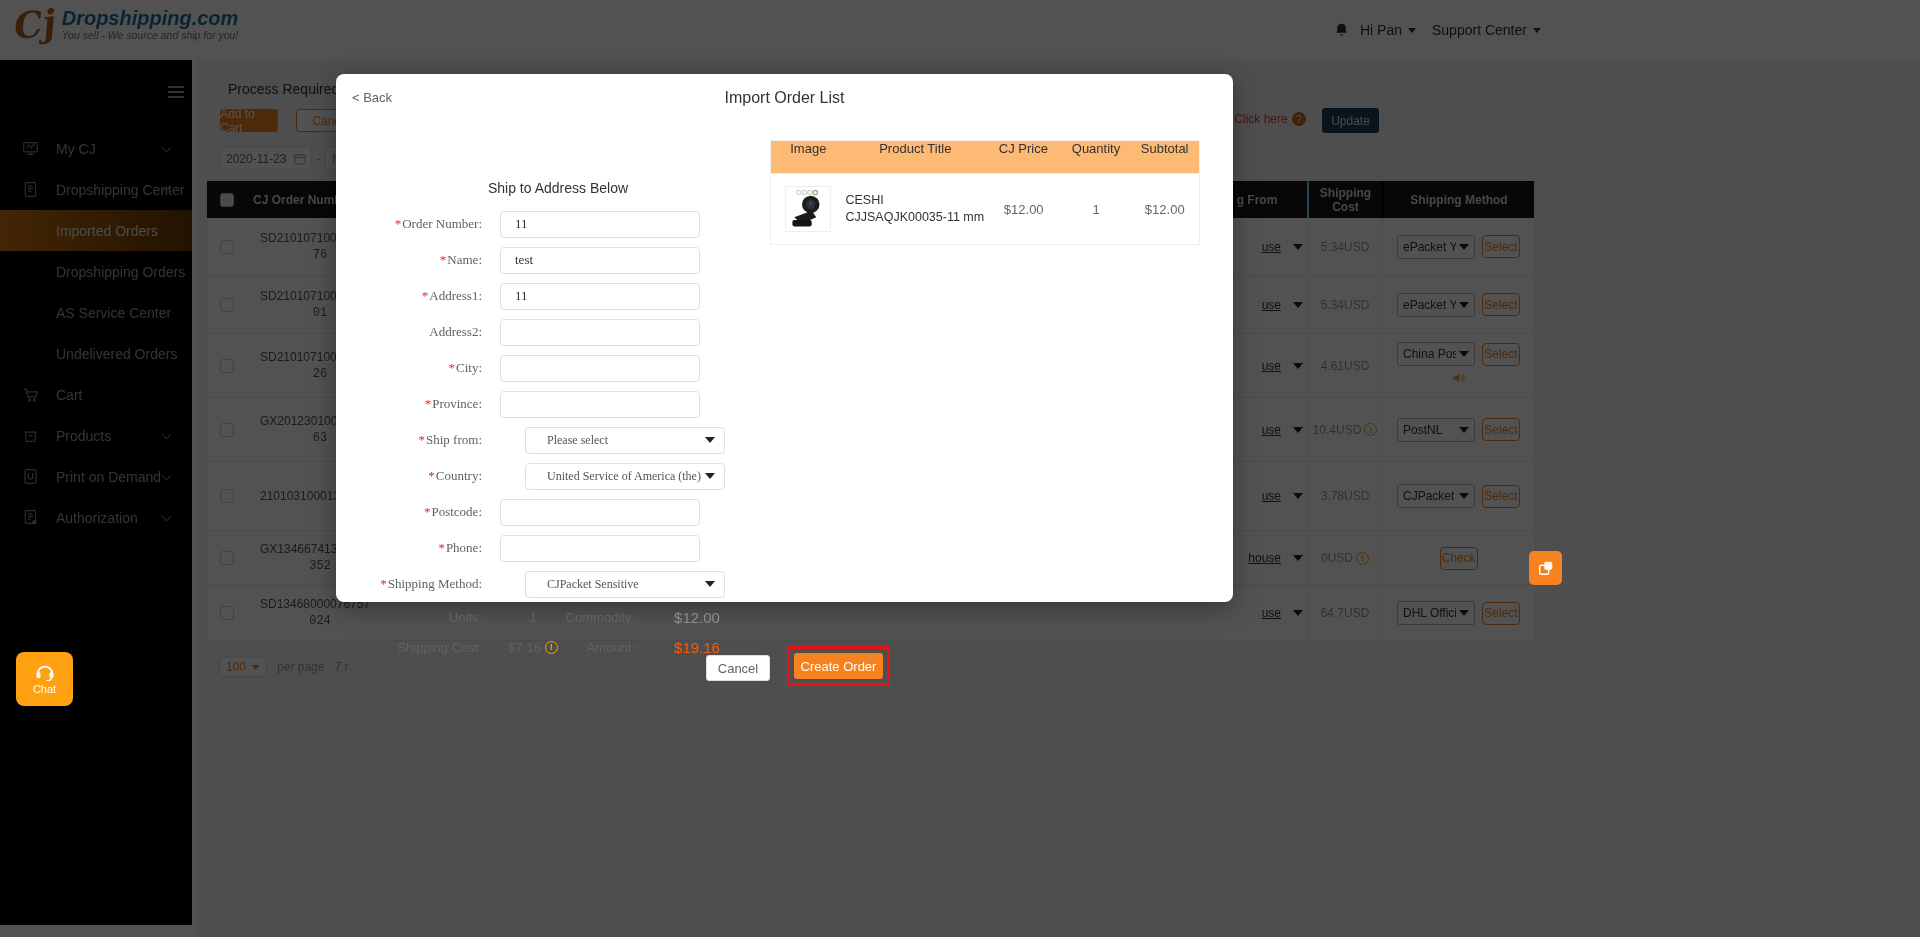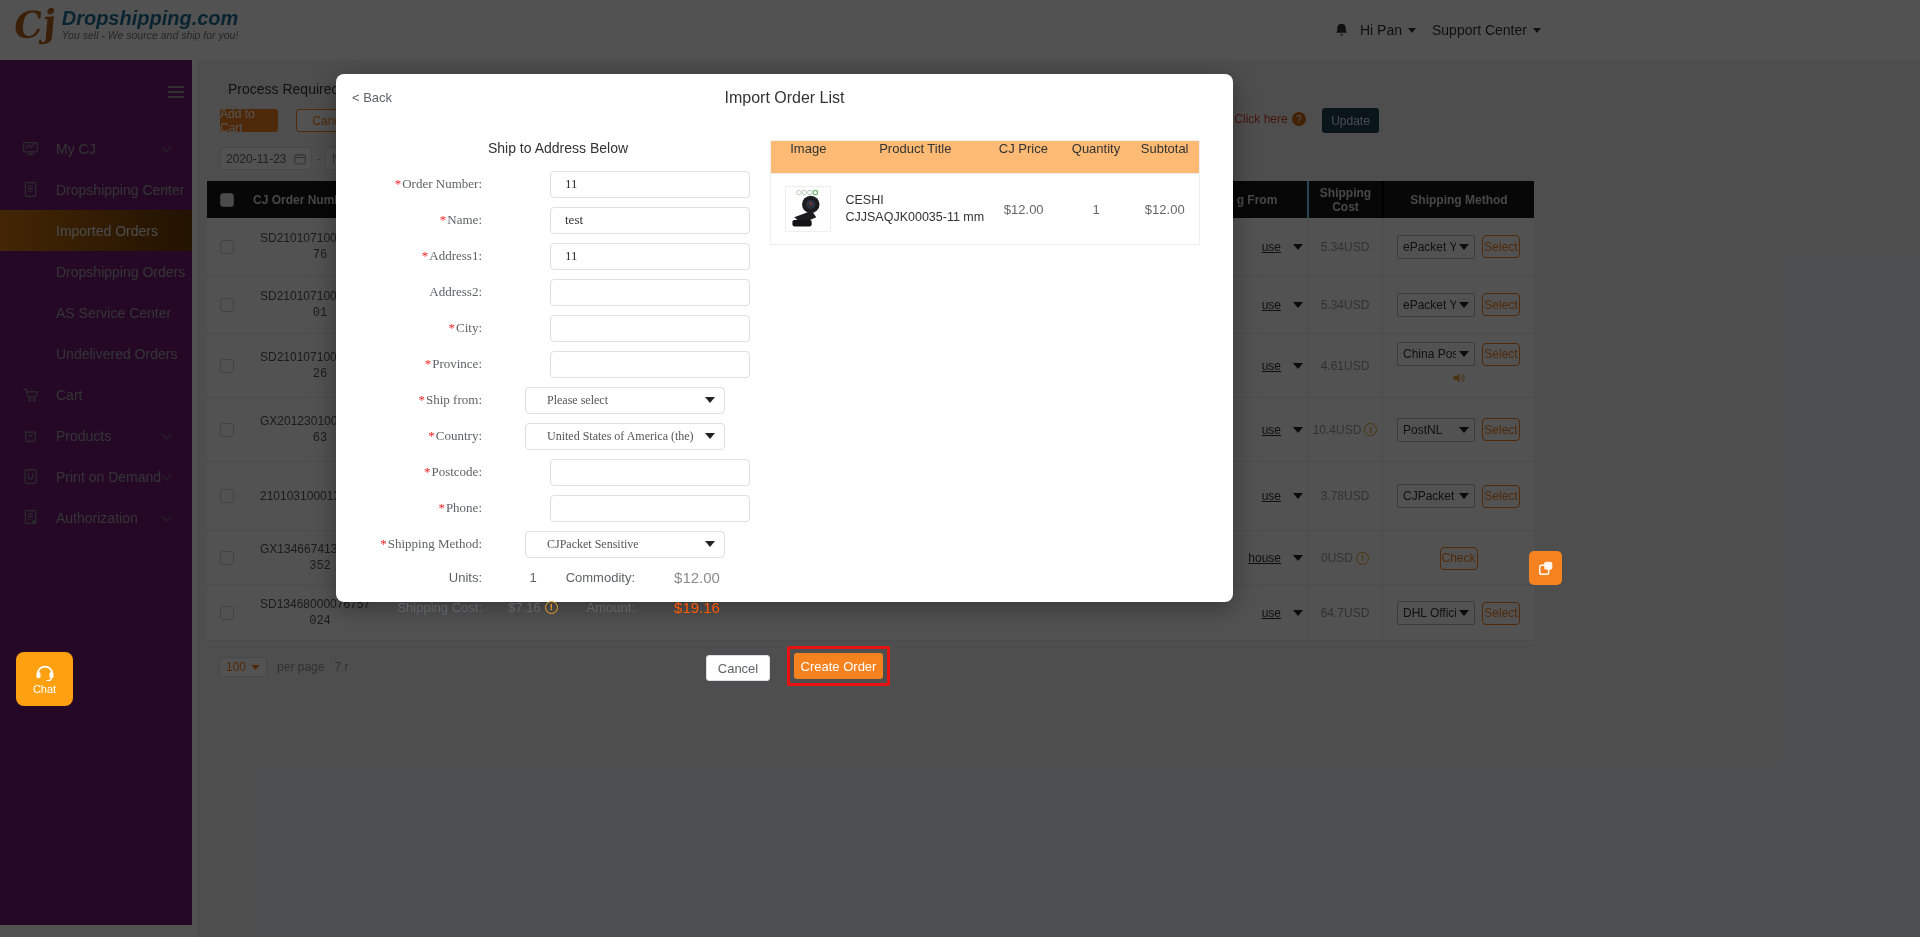--- a/index.html
+++ b/index.html
@@ -10,21 +10,21 @@
   .header { position:absolute; top:0; left:0; width:100%; height:60px; background:#fff; z-index:1; }
   .logo { position:absolute; left:14px; top:6px; display:flex; align-items:center; }
   .logo-cj { font-family:"DejaVu Serif", serif; font-style:italic; font-weight:bold; font-size:36px; color:#b4641e; transform:rotate(-6deg); margin-right:6px; line-height:1; }
   .logo-main { color:#1e7295; font-size:20px; font-weight:bold; font-style:italic; line-height:22px; }
   .logo-tag { color:#777; font-size:10.5px; font-style:italic; }
   .hdr-item { position:absolute; top:0; height:60px; display:flex; align-items:center; gap:6px; font-size:14px; color:#333; }
   .caret-down { width:0; height:0; border-left:4px solid transparent; border-right:4px solid transparent; border-top:5px solid #333; }
   .bell svg { display:block; }
 
   
-  .sidebar { position:absolute; left:0; top:60px; width:192px; bottom:12px; background:#701a75; z-index:1; }
+  .sidebar { position:absolute; left:0; top:60px; width:192px; bottom:12px; background:#000000; z-index:1; }
   .hamburger { position:absolute; right:8px; top:26px; width:16px; display:flex; flex-direction:column; gap:3px; }
   .hamburger i { display:block; height:2px; background:#9a9a9a; }
   .side-menu { position:absolute; top:68px; left:0; right:0; }
   .side-item, .side-sub { position:relative; display:flex; align-items:center; height:41px; color:#a3a3a3; font-size:14px; cursor:default; }
   .side-item { padding-left:22px; }
   .side-sub  { padding-left:56px; }
   .side-sub.active { background:linear-gradient(90deg,#d0760f 0%,#6b3a03 100%); color:#e8e8e8; }
   .side-icon { width:17px; height:17px; margin-right:17px; color:#8a8a8a; }
   .side-icon svg { width:17px; height:17px; }
   .chev { position:absolute; right:22px; width:7px; height:7px; border-right:1.5px solid #7a7a7a; border-bottom:1.5px solid #7a7a7a; }
@@ -72,25 +72,25 @@
   .page-size { border:1px solid #ddd; border-radius:3px; background:#fff; color:#f6821f; display:flex; align-items:center; gap:5px; padding:2px 6px; }
 
   
   .overlay { position:absolute; inset:0; background:rgba(0,0,0,0.68); z-index:10; }
 
   
   .modal { position:absolute; left:336px; top:74px; width:897px; height:528px; background:#fff; border-radius:8px; box-shadow:0 6px 24px rgba(0,0,0,.35); z-index:20; }
   .m-back { position:absolute; left:16px; top:16px; font-size:13px; color:#606266; cursor:pointer; }
   .m-title { position:absolute; left:0; right:0; top:15px; text-align:center; font-size:16px; color:#333; }
   .m-form { position:absolute; left:20px; top:66px; width:412px; }
-  .form-title { height:26px; width:404px; text-align:center; font-size:14px; color:#333; }
+  .form-title { height:26px; width:404px; text-align:center; font-size:14px; color:#333;margin-top:40px; }
   .f-row { display:flex; align-items:center; height:36px;font-family:Liberation Serif, serif; }
   .f-label { width:126px; text-align:right; font-size:13px; color:#606266; white-space:nowrap; }
   .req { color:#f22222; margin-right:1px; }
-  .f-input { margin-left:68px; width:200px; height:27px; border:1px solid #dcdfe6; border-radius:4px; display:flex; align-items:center; padding-left:14px; font-size:13px; color:#333; background:#fff; }
+  .f-input { margin-left:18px; width:200px; height:27px; border:1px solid #dcdfe6; border-radius:4px; display:flex; align-items:center; padding-left:14px; font-size:13px; color:#333; background:#fff; }
   .f-select { margin-left:43px; width:200px; height:27px; border:1px solid #dcdfe6; border-radius:4px; display:flex; align-items:center; justify-content:space-between; padding:0 9px 0 21px; font-size:12px; color:#555; background:#fff; white-space:nowrap; }
   .t-row { display:flex; align-items:center; height:30px; font-size:13px; color:#606266; }
   .t-l1 { width:126px; text-align:right; }
   .t-v1 { margin-left:21px; width:60px; display:flex; align-items:center; justify-content:center; gap:4px; }
   .t-l2 { width:72px; text-align:right; }
   .t-v2 { margin-left:12px; width:100px; text-align:center; }
   .v-commodity { font-size:15px; color:#8c8c8c; }
   .v-amount { font-size:15px; color:#ff5a00; }
 
   .p-table { position:absolute; left:434px; top:66px; width:430px; border:1px solid #f0f0f0; background:#fff; }
@@ -518,21 +518,21 @@
             <div class="f-select">
               <span>Please select</span>
               <svg class="sel-caret" width="10" height="6" viewBox="0 0 10 6">
                 <path d="M0 0l5 6 5-6z" fill="#222"></path>
               </svg>
             </div>
           </div>
           <div class="f-row">
             <span class="f-label"><span class="req">*</span>Country:</span>
             <div class="f-select">
-              <span>United States of America (the)</span>
+              <span>United Service of America (the)</span>
               <svg class="sel-caret" width="10" height="6" viewBox="0 0 10 6">
                 <path d="M0 0l5 6 5-6z" fill="#222"></path>
               </svg>
             </div>
           </div>
           <div class="f-row">
             <span class="f-label"><span class="req">*</span>Postcode:</span>
             <div class="f-input">
               <span></span>
             </div>

